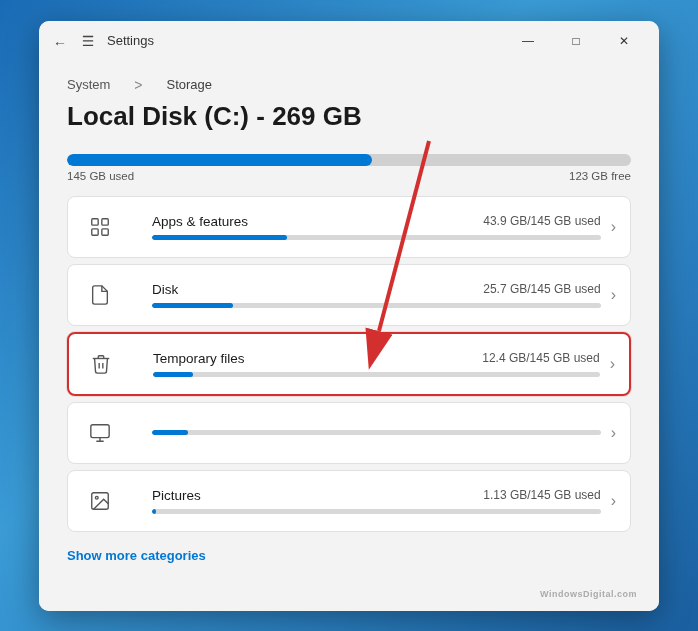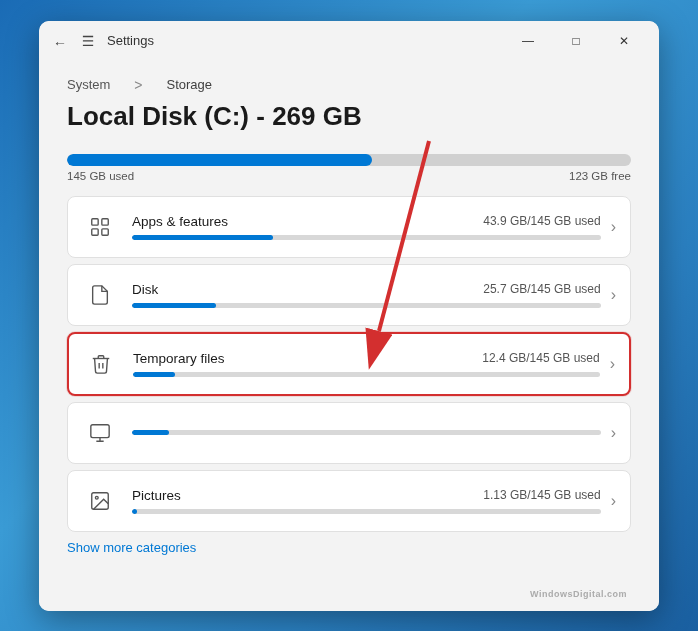--- a/index.html
+++ b/index.html
@@ -172,20 +172,21 @@
       width: 22px;
       height: 22px;
       fill: none;
       stroke: #555;
       stroke-width: 1.5;
     }
 
     .category-details {
       flex: 1;
       min-width: 0;
+      margin-left: 20px;
     }
 
     .category-header {
       display: flex;
       justify-content: space-between;
       align-items: center;
       margin-bottom: 6px;
     }
 
     .category-name {
@@ -219,40 +220,41 @@
       margin-left: 10px;
       color: #888;
       font-size: 16px;
       flex-shrink: 0;
     }
 
     .show-more-link {
       color: #0078d4;
       font-size: 13px;
       cursor: pointer;
-      margin-top: 2px;
+      margin-top: 10px;
       display: inline-block;
       text-decoration: none;
+      font-weight: bold;
     }
 
     
     .arrow-overlay {
       position: absolute;
       top: 0;
       left: 0;
       width: 100%;
       height: 100%;
       pointer-events: none;
     }
 
     
     .watermark {
       position: absolute;
       bottom: 12px;
-      right: 32px;
+      right: 22px;
       font-size: 9px;
       color: rgba(100,100,100,0.5);
       font-weight: bold;
       letter-spacing: 0.5px;
     }
   </style>
 </head>
 <body>
 
 <div class="window">

